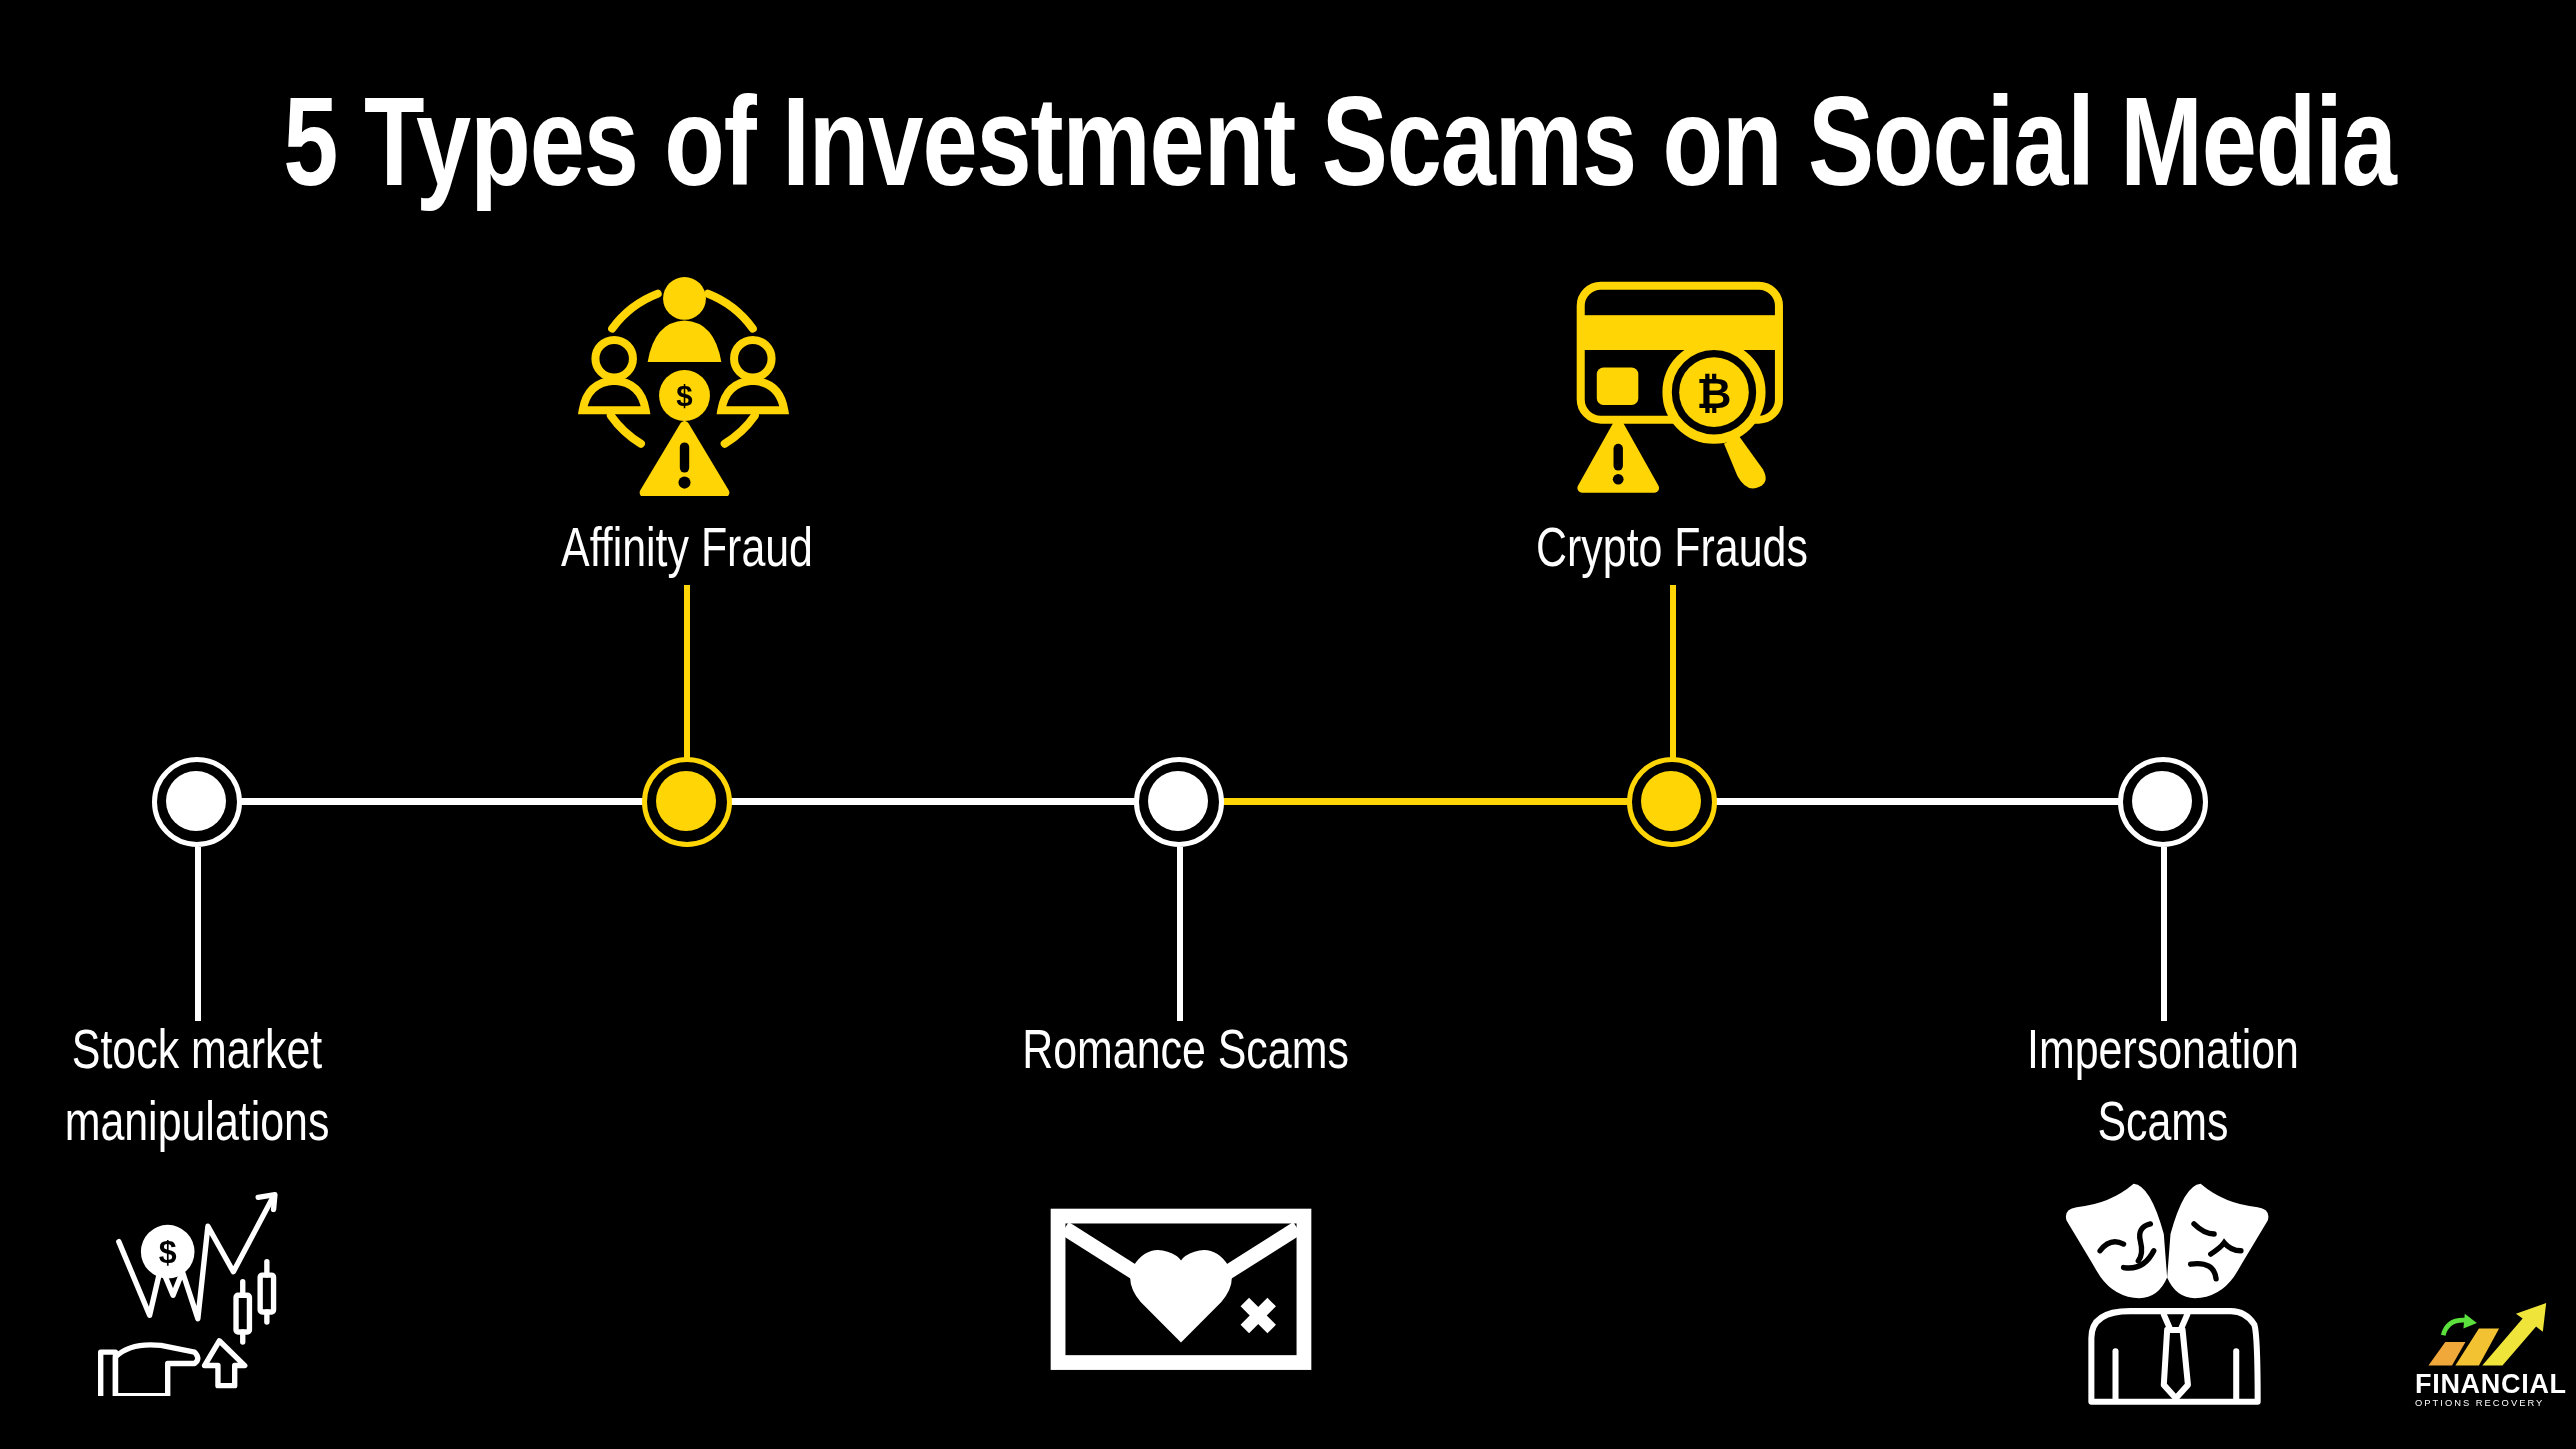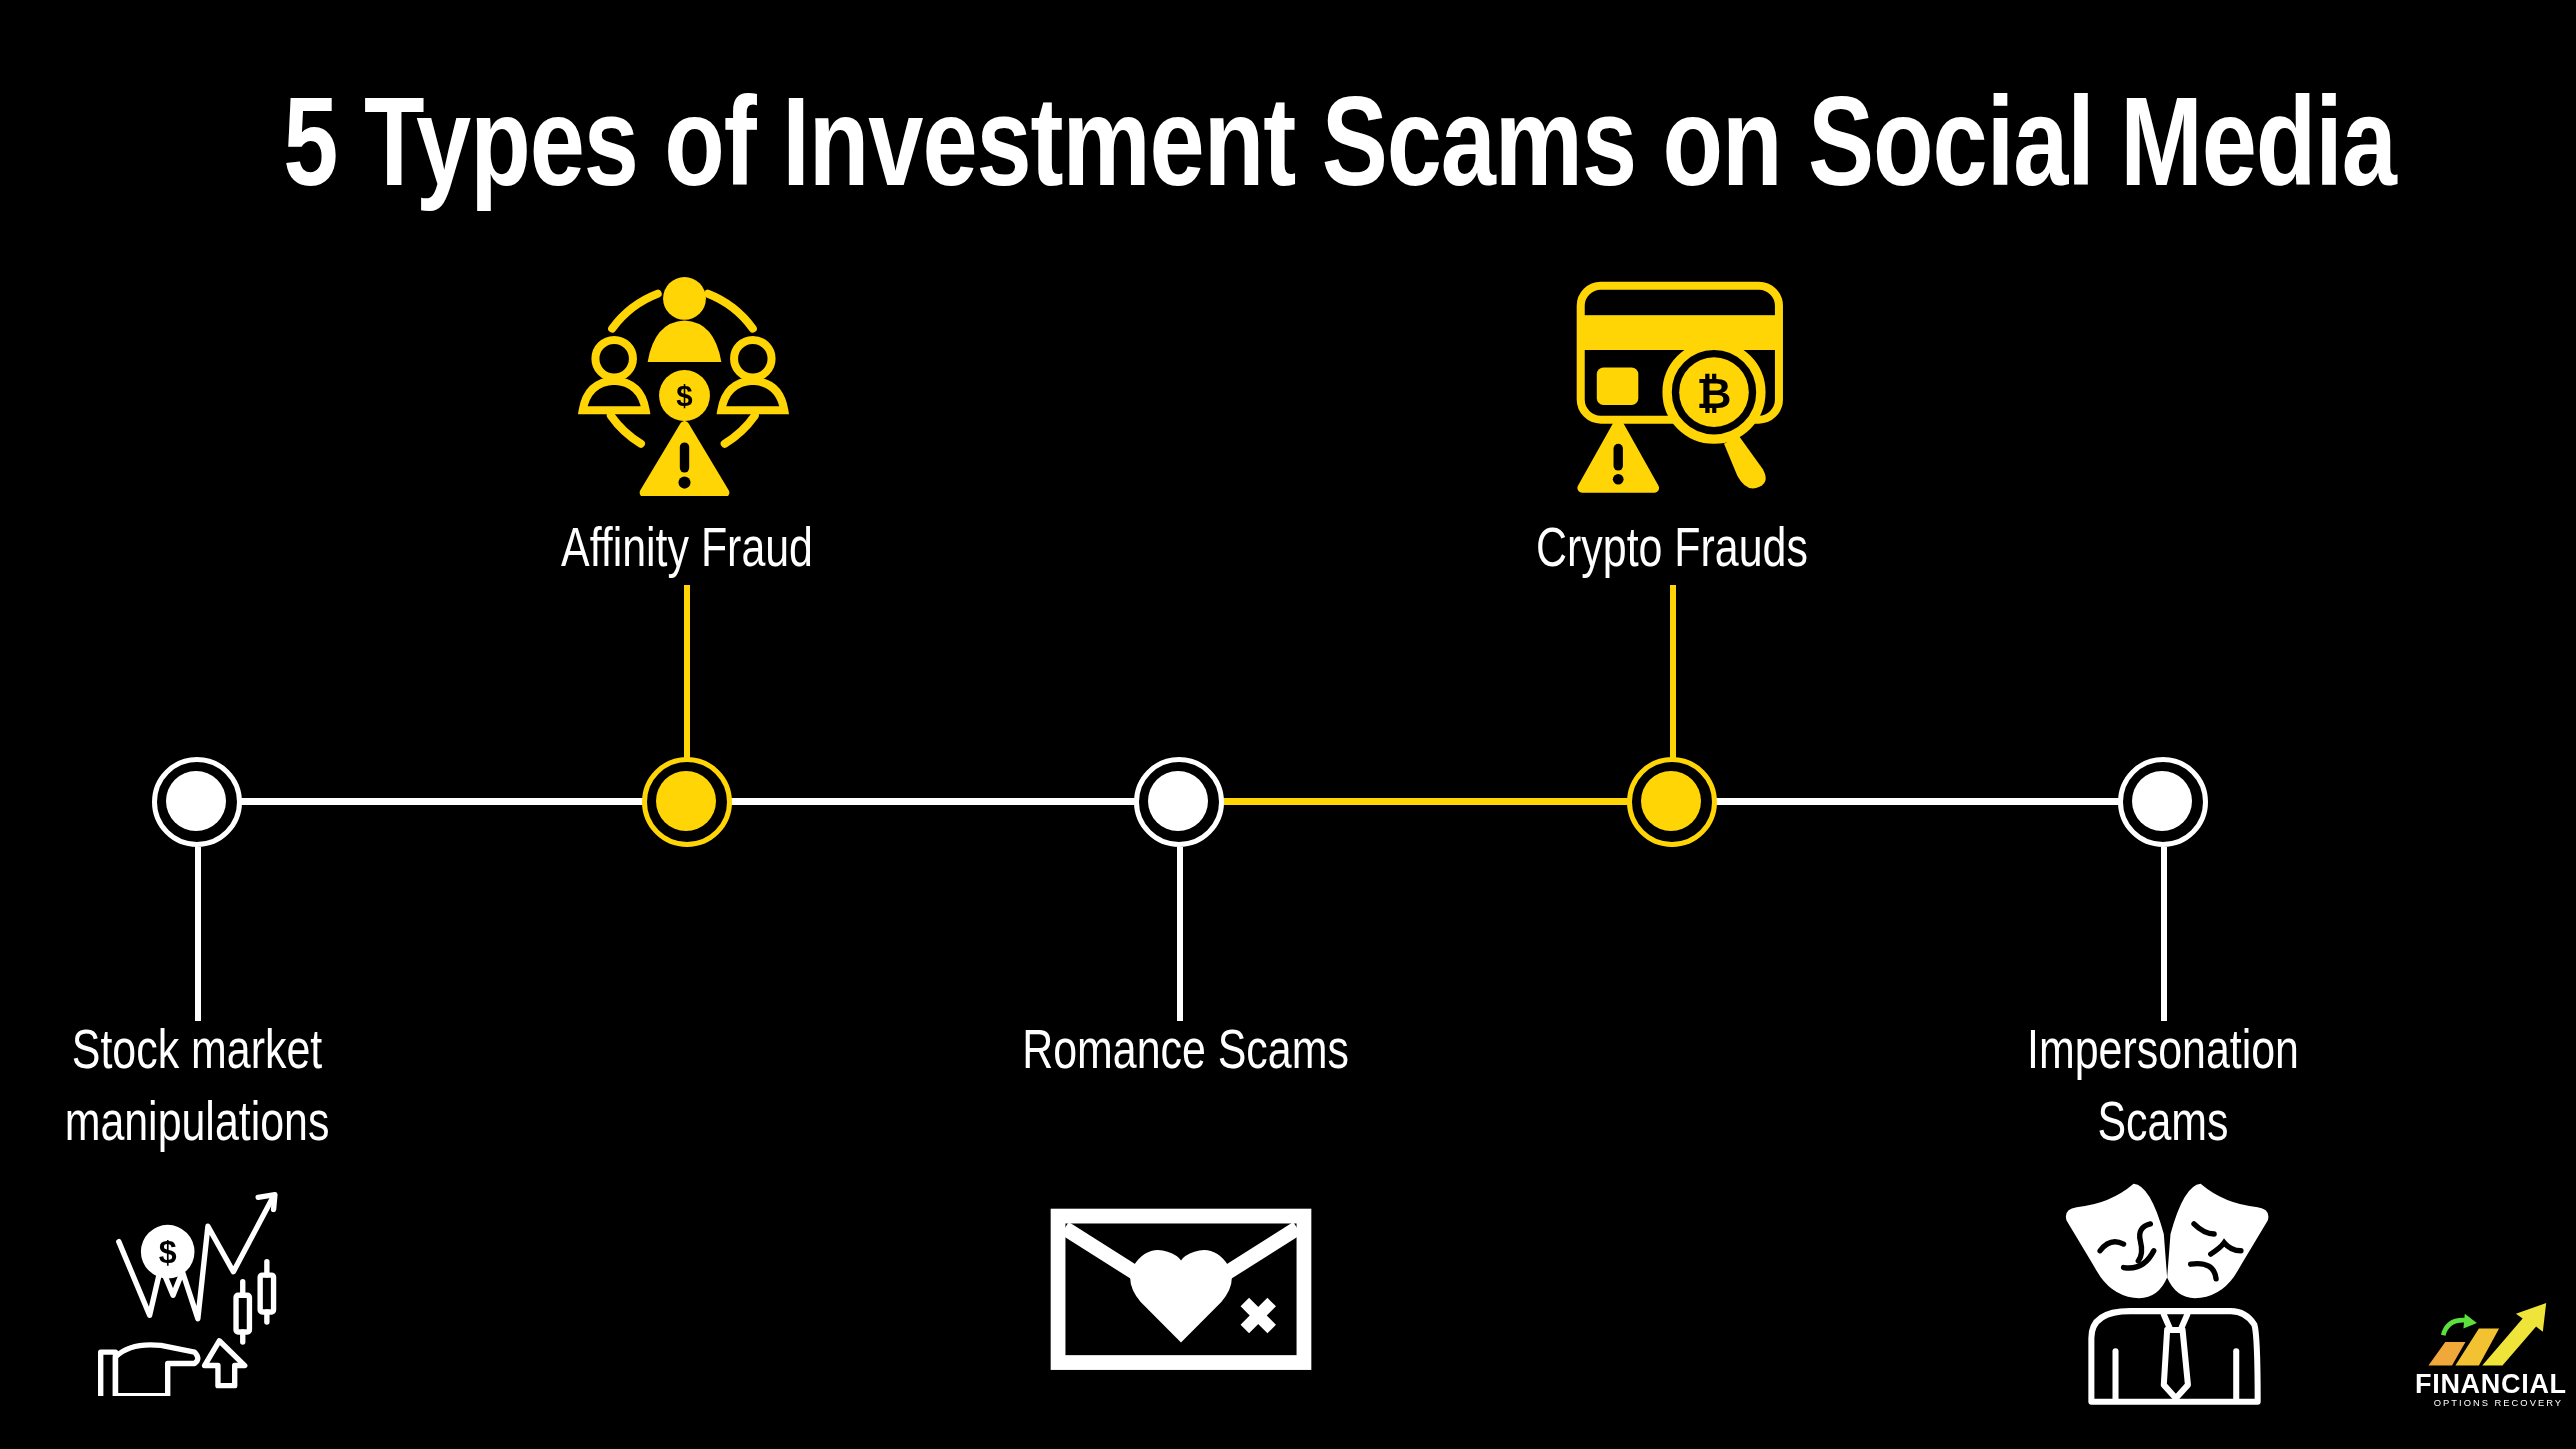--- a/index.html
+++ b/index.html
@@ -8,21 +8,21 @@
   .label { position:absolute; text-align:center; font-size:55px; line-height:72px; transform:scaleX(0.78); white-space:nowrap; font-weight:400; }
   .hline { position:absolute; height:6.7px; top:798px; }
   .vline { position:absolute; width:6px; }
   .node { position:absolute; width:90px; height:90px; border-radius:50%; box-sizing:border-box; top:757px; border:5.4px solid #fff; background:#000; }
   .node .dot { position:absolute; left:9.4px; top:9.4px; width:60px; height:60px; border-radius:50%; background:#fff; }
   .node.yellow { border-color:#FFD505; }
   .node.yellow .dot { background:#FFD505; }
   .icon { position:absolute; }
   .logo { position:absolute; left:2415px; top:1288px; width:148px; height:121px; }
   .logo-text1 { position:absolute; left:0; top:81px; width:148px; text-align:center; font-weight:700; font-size:27px; color:#fff; letter-spacing:0.7px; }
-  .logo-text2 { position:absolute; left:0; top:109px; width:148px; text-align:right; font-size:9.4px; color:#fff; letter-spacing:2px; }
+  .logo-text2 { position:absolute; left:0; top:109px; width:148px; text-align:left; font-size:9.4px; color:#fff; letter-spacing:2px; }
 </style>
 </head>
 <body>
 
 <div class="title">5 Types of Investment Scams on Social Media</div>
 
 <div class="hline" style="left:197px;width:982px;background:#fff;"></div>
 <div class="hline" style="left:1179px;width:493px;background:#FFD505;"></div>
 <div class="hline" style="left:1672px;width:491px;background:#fff;"></div>
 

